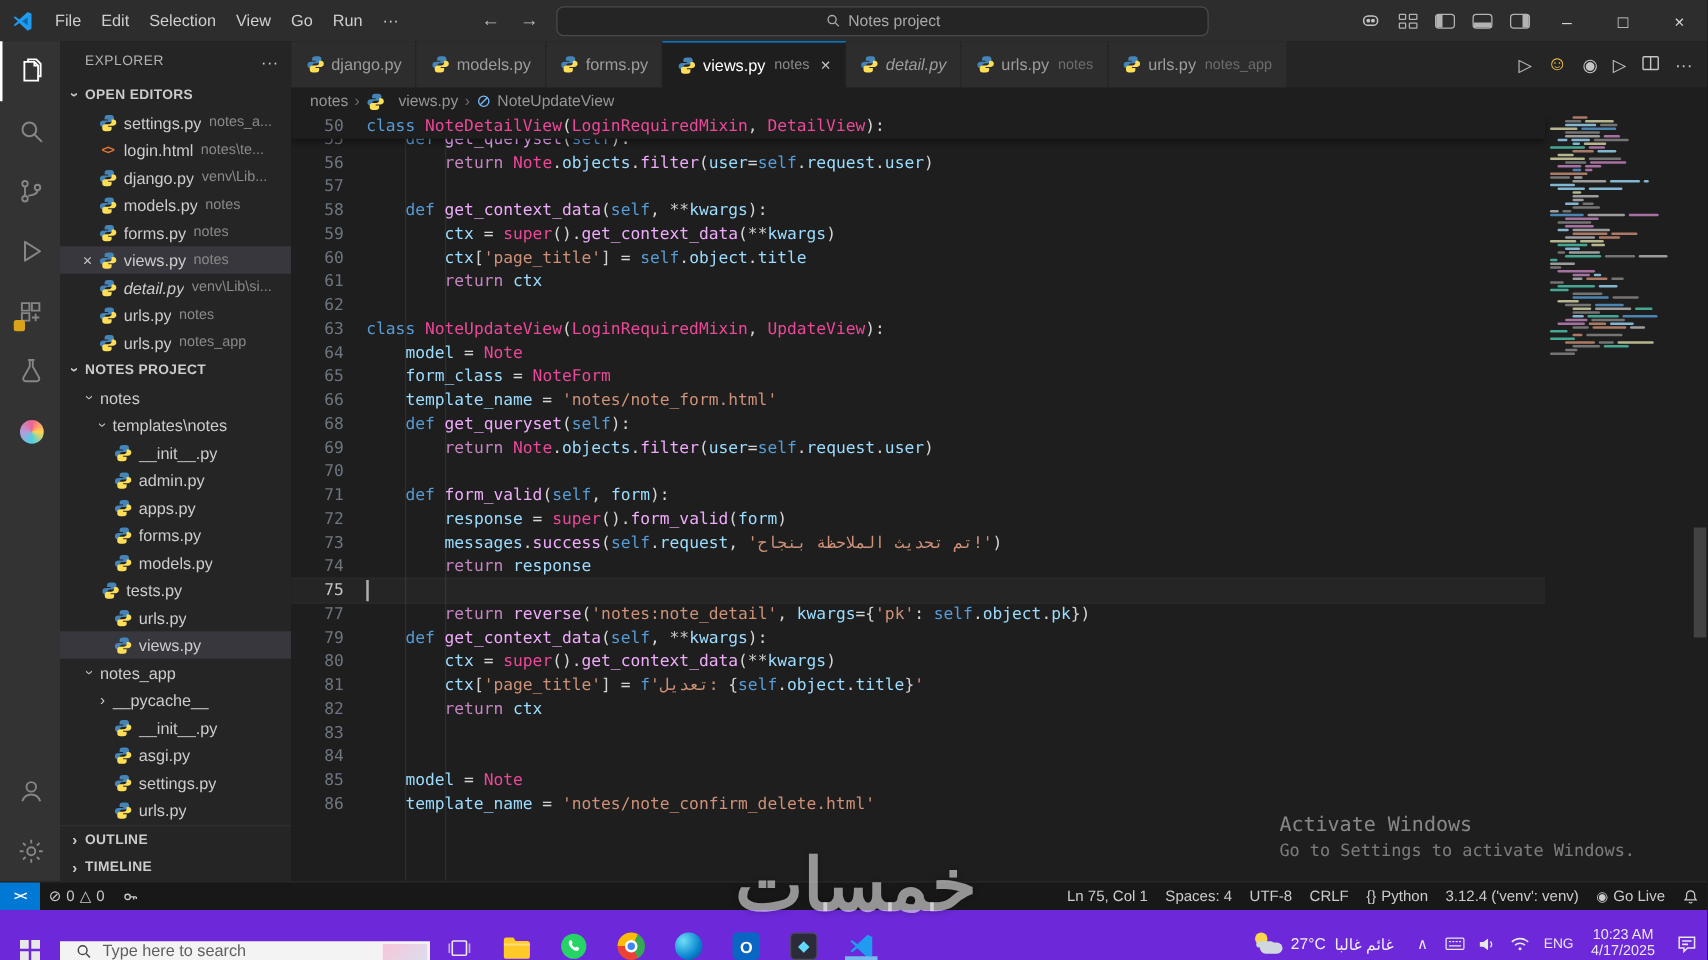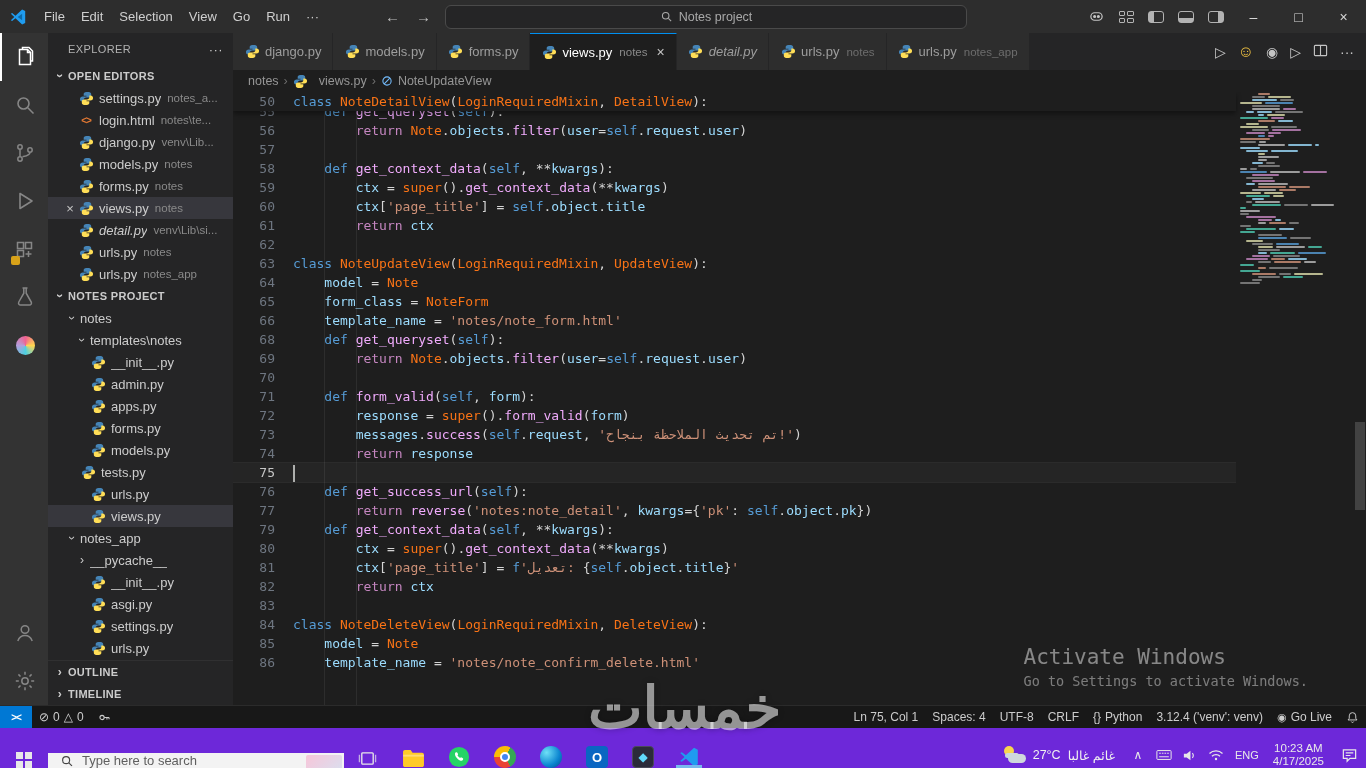--- a/index.html
+++ b/index.html
@@ -73,29 +73,29 @@
 
 .editor{flex:1;position:relative;overflow:hidden;font-family:"DejaVu Sans Mono",monospace;font-size:13px;}
 .code-scroll{position:absolute;left:0;right:130px;top:0;bottom:0;padding-top:10px;overflow:hidden;}
 .guide{position:absolute;top:0;bottom:0;width:1px;background:rgba(255,255,255,.07);}
 .cl{display:flex;height:19px;line-height:19px;position:relative;}
 .ln{flex:0 0 42px;text-align:right;color:#6e7681;}
 .lc{padding-left:18px;white-space:pre;color:#d4d4d4;}
 .cl.cur{background:rgba(255,255,255,.035);outline:1px solid rgba(255,255,255,.06);}
 .cl.cur .ln{color:#c6c6c6;}
 .cursor{display:inline-block;width:2px;height:17px;background:#aeafad;vertical-align:middle;margin-right:-2px;}
-.tok-k{color:#569cd6;}.tok-c{color:#c586c0;}.tok-t{color:#f97316;}.tok-f{color:#f0abfc;}
+.tok-k{color:#569cd6;}.tok-c{color:#c586c0;}.tok-t{color:#ec4899;}.tok-f{color:#f0abfc;}
 .tok-v{color:#9cdcfe;}.tok-s{color:#ce9178;}.tok-d{color:#d4d4d4;}.tok-sf{color:#569cd6;}
 .sticky{position:absolute;top:0;left:0;right:130px;height:19px;background:#1e1e1e;box-shadow:0 3px 5px rgba(0,0,0,.4);z-index:3;}
 .minimap{position:absolute;top:0;right:14px;width:112px;bottom:0;z-index:2;}
 .mm-row{height:3px;display:flex;align-items:center;}
 .mm-bar{height:2px;display:inline-block;opacity:.8;border-radius:1px;}
 .vscroll{position:absolute;right:1px;top:330px;width:10px;height:88px;background:rgba(121,121,121,.4);z-index:4;}
 .activate{position:absolute;right:58px;bottom:16px;text-align:left;z-index:5;}
-.activate .l1{font-size:21px;color:rgba(255,255,255,.47);}
+.activate .l1{font-size:16px;color:rgba(255,255,255,.47);}
 .activate .l2{font-size:13.5px;color:rgba(255,255,255,.42);margin-top:4px;}
 
 
 .statusbar{flex:0 0 22px;background:#181818;border-top:1px solid #2b2b2b;display:flex;align-items:center;font-size:12px;color:#cccccc;}
 .remote{height:22px;width:32px;background:#0078d4;color:#fff;display:flex;align-items:center;justify-content:center;font-size:10px;font-weight:bold;letter-spacing:-1px;}
 .sb-item{display:flex;align-items:center;gap:4px;padding:0 7px;height:22px;}
 .sb-right{margin-left:auto;display:flex;align-items:center;}
 .golive-dot{font-size:11px;}
 
 
@@ -690,24 +690,20 @@
             </div>
             <div class="cl">
               <span class="ln">74</span>
               <span class="lc"><span class="tok-d">        </span><span class="tok-c">return </span><span class="tok-v">response</span></span>
             </div>
             <div class="cl cur">
               <span class="ln">75</span>
               <span class="lc"><span class="cursor"></span></span>
             </div>
             <div class="cl">
-              <span class="ln">76</span>
-              <span class="lc"><span class="tok-d">    </span><span class="tok-k">def </span><span class="tok-f">get_success_url</span><span class="tok-d">(</span><span class="tok-sf">self</span><span class="tok-d">):</span></span>
-            </div>
-            <div class="cl">
               <span class="ln">77</span>
               <span class="lc"><span class="tok-d">        </span><span class="tok-c">return </span><span class="tok-f">reverse</span><span class="tok-d">(</span><span class="tok-s">'notes:note_detail'</span><span class="tok-d">, </span><span class="tok-v">kwargs</span><span class="tok-d">={</span><span class="tok-s">'pk'</span><span class="tok-d">: </span><span class="tok-sf">self</span><span class="tok-d">.</span><span class="tok-v">object</span><span class="tok-d">.</span><span class="tok-v">pk</span><span class="tok-d">})</span></span>
             </div>
             <div class="cl">
               <span class="ln">79</span>
               <span class="lc"><span class="tok-d">    </span><span class="tok-k">def </span><span class="tok-f">get_context_data</span><span class="tok-d">(</span><span class="tok-sf">self</span><span class="tok-d">, **</span><span class="tok-v">kwargs</span><span class="tok-d">):</span></span>
             </div>
             <div class="cl">
               <span class="ln">80</span>
               <span class="lc"><span class="tok-d">        </span><span class="tok-v">ctx</span><span class="tok-d"> = </span><span class="tok-t">super</span><span class="tok-d">().</span><span class="tok-f">get_context_data</span><span class="tok-d">(**</span><span class="tok-v">kwargs</span><span class="tok-d">)</span></span>
@@ -719,21 +715,20 @@
             <div class="cl">
               <span class="ln">82</span>
               <span class="lc"><span class="tok-d">        </span><span class="tok-c">return </span><span class="tok-v">ctx</span></span>
             </div>
             <div class="cl">
               <span class="ln">83</span>
               <span class="lc"></span>
             </div>
             <div class="cl">
               <span class="ln">84</span>
-              <span class="lc"><span class="tok-k">class </span><span class="tok-t">NoteDeleteView</span><span class="tok-d">(</span><span class="tok-t">LoginRequiredMixin</span><span class="tok-d">, </span><span class="tok-t">DeleteView</span><span class="tok-d">):</span></span>
             </div>
             <div class="cl">
               <span class="ln">85</span>
               <span class="lc"><span class="tok-d">    </span><span class="tok-v">model</span><span class="tok-d"> = </span><span class="tok-t">Note</span></span>
             </div>
             <div class="cl">
               <span class="ln">86</span>
               <span class="lc"><span class="tok-d">    </span><span class="tok-v">template_name</span><span class="tok-d"> = </span><span class="tok-s">'notes/note_confirm_delete.html'</span></span>
             </div>
           </div>

